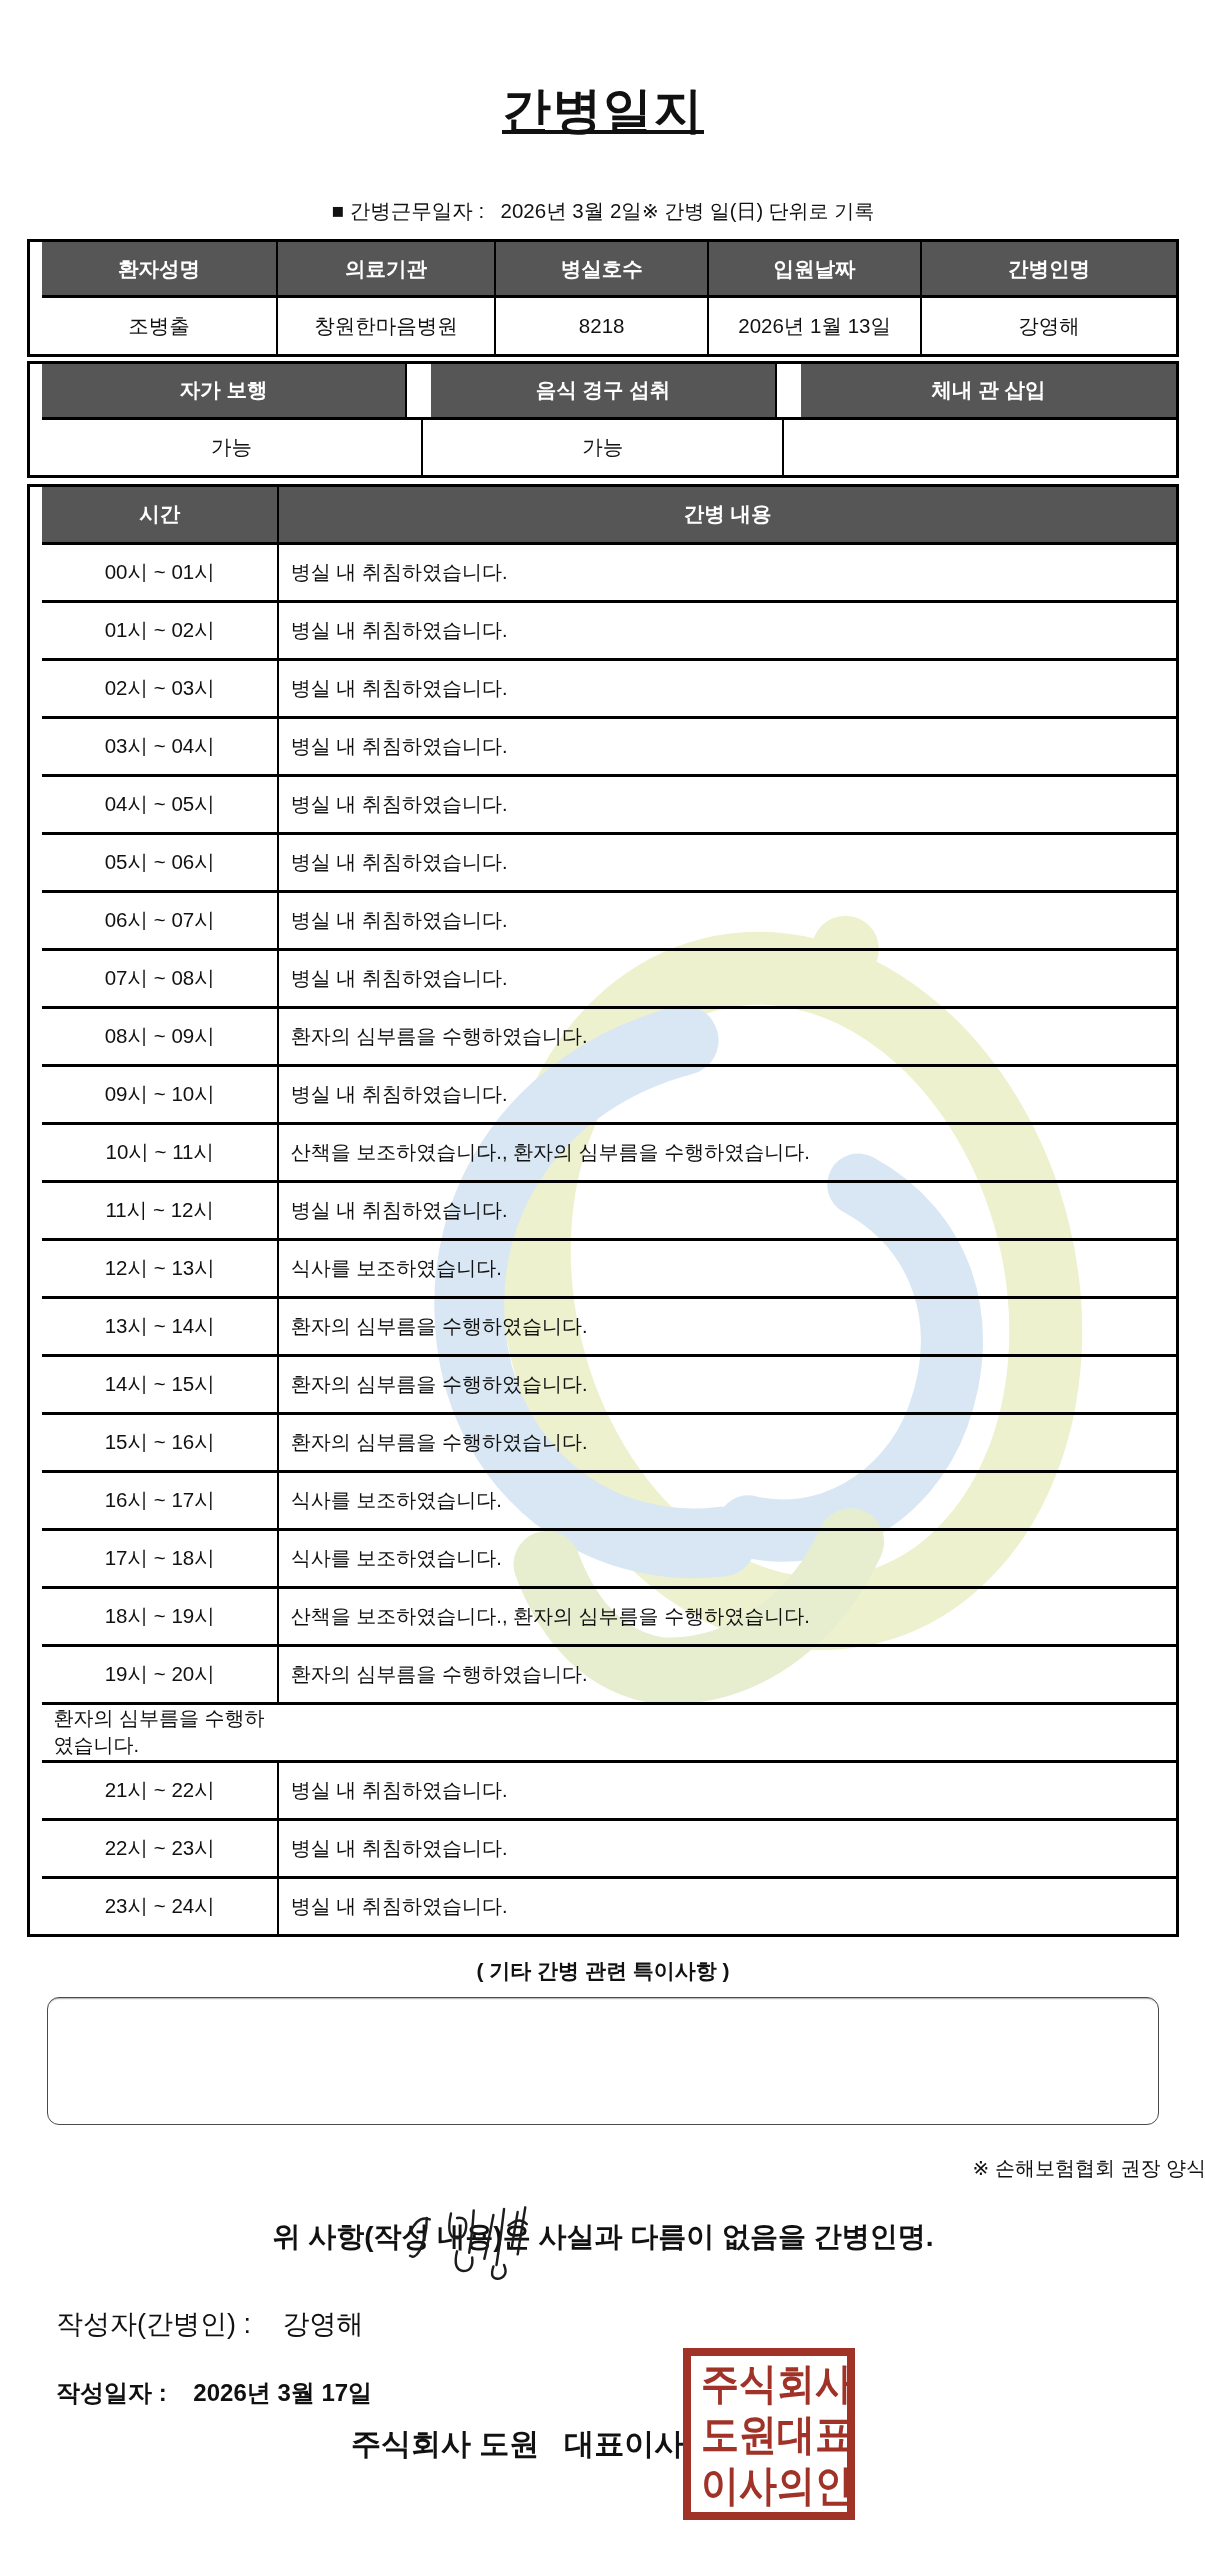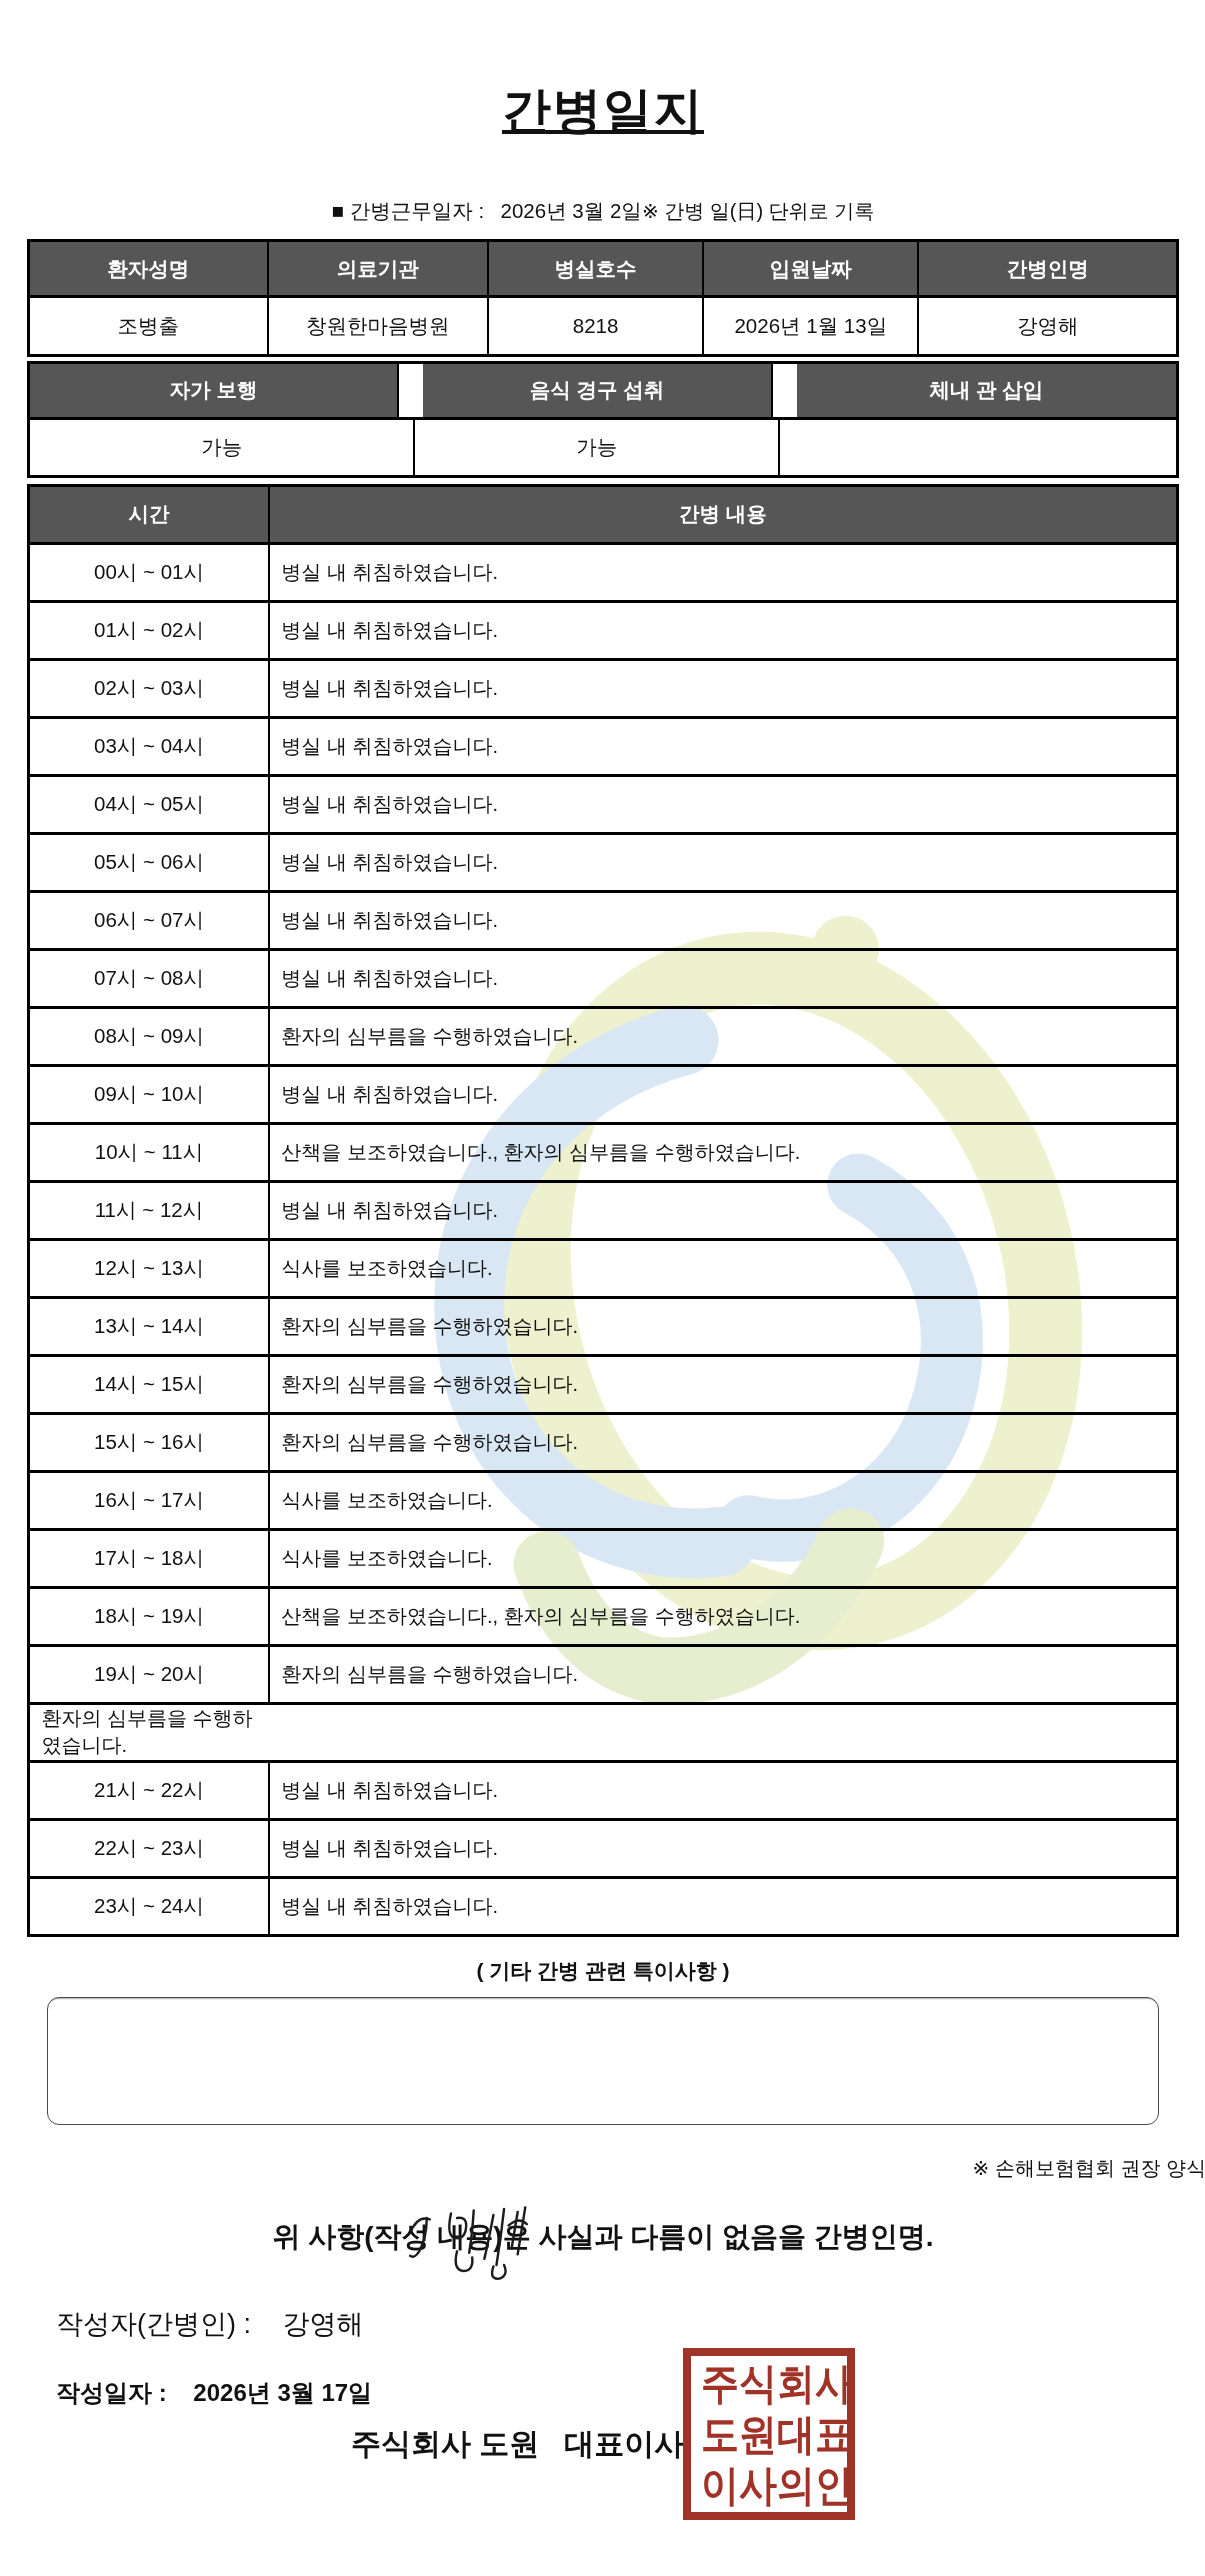--- a/index.html
+++ b/index.html
@@ -12,21 +12,21 @@
   .layer{position:relative;z-index:1;}
 
   .title{padding-top:85px;text-align:center;font-size:49px;font-weight:900;letter-spacing:1.5px;line-height:1.05;text-decoration:underline;}
 
   .info-row{display:flex;justify-content:center;align-items:flex-end;margin:61px 27px 0 27px;font-size:20.5px;}
   .info-left .lbl{font-weight:400;}
   .info-left .val{margin-left:10.6px;}
   .info-right{font-size:20px;}
 
   
-  .tbl{margin:0 27px;border:3px solid #000;background:transparent;}
+  .tbl{margin:0 27px;border:3px solid #000;background:transparent;padding-left:12px;}
   .trow{display:grid;}
   .tcell{display:flex;align-items:center;justify-content:center;border-right:2.3px solid #000;box-sizing:border-box;font-size:20.5px;background:transparent;}
   .tcell:last-child{border-right:none;}
   .trow{border-bottom:3px solid #000;}
   .t1 > .trow:last-child, .t2 > .trow:last-child{border-bottom:none;}
   .rows-host{display:contents;}
   .rows-host .trow:last-child{border-bottom:none;}
   .th{background:#565656;color:#fff;font-weight:700;}
 
   .t1{margin-top:13.7px;}

